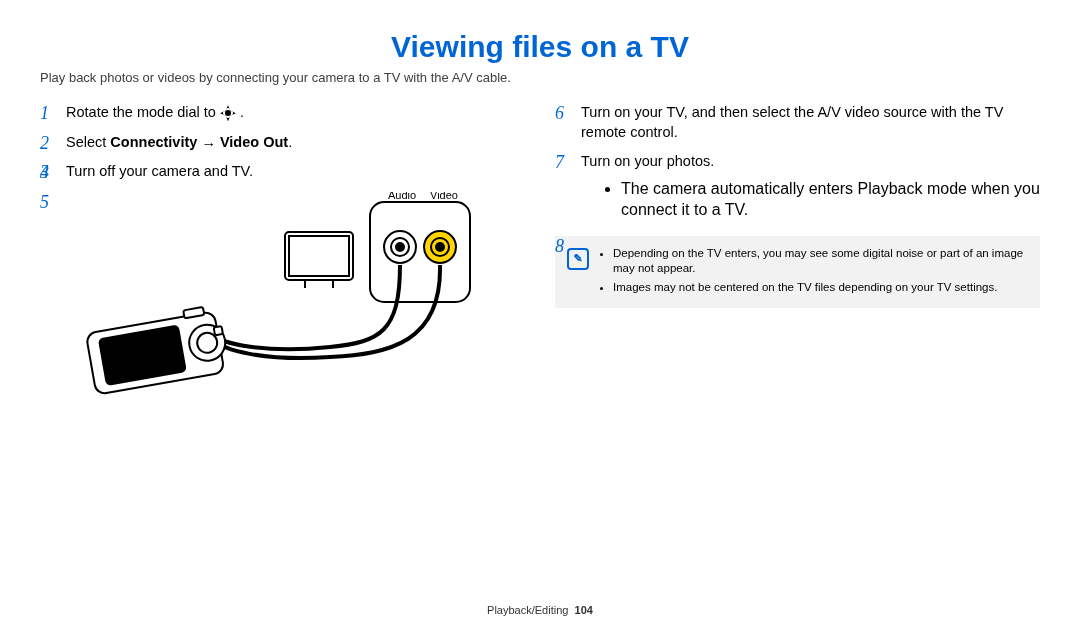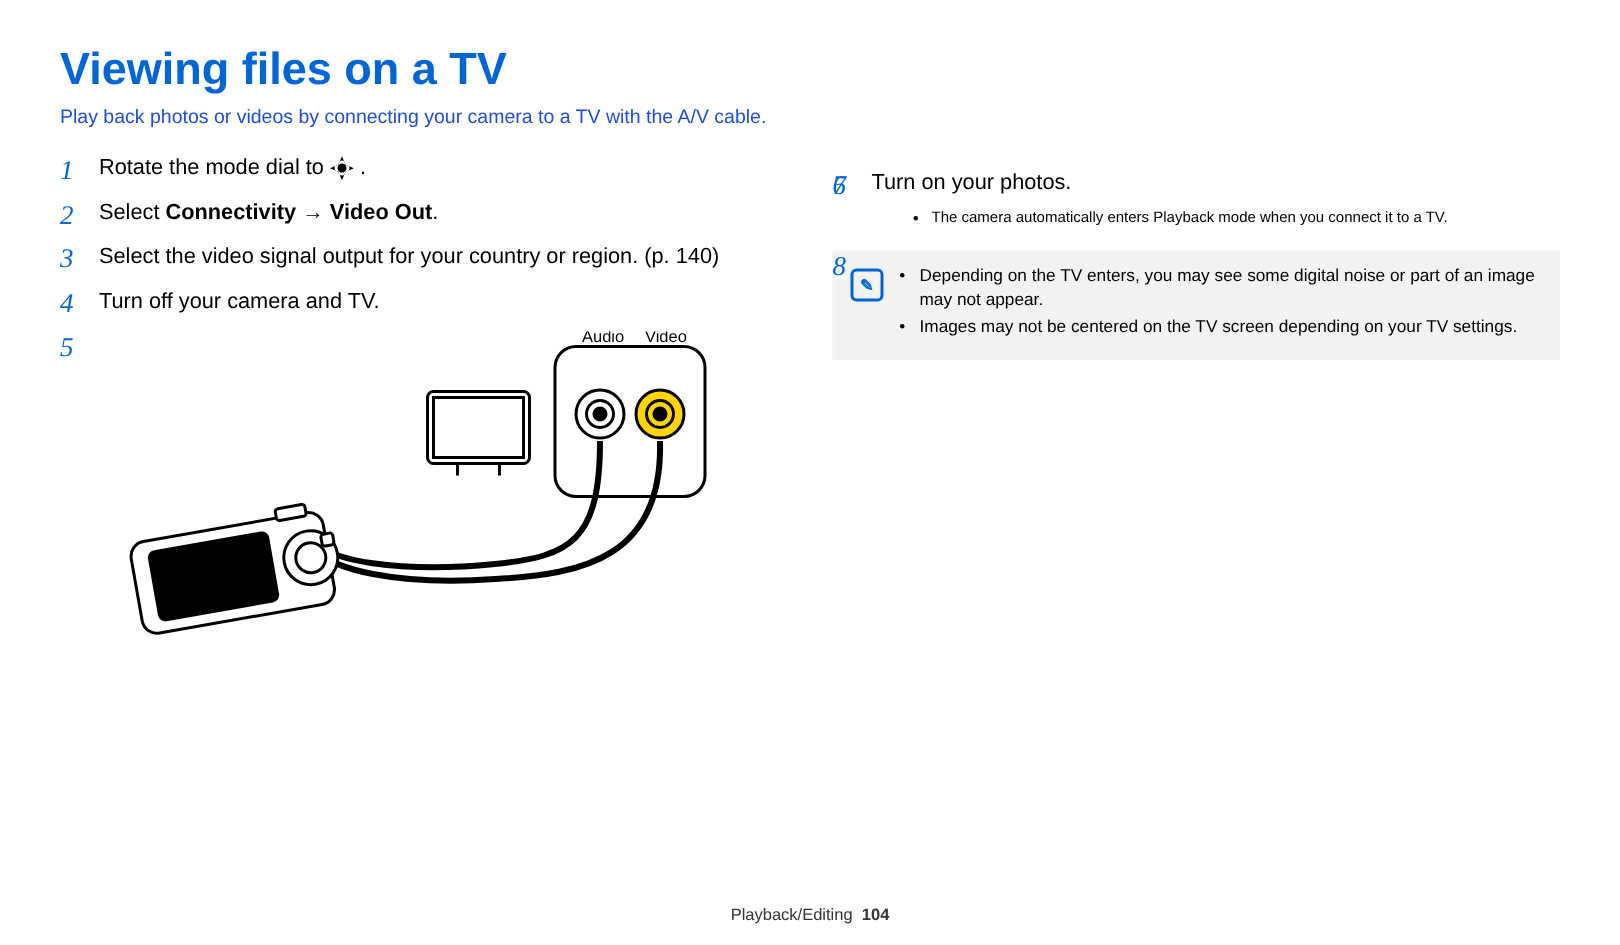--- a/index.html
+++ b/index.html
@@ -10,24 +10,25 @@
     background: #fff;
     color: #000;
     padding: 30px 40px 20px 40px;
     position: relative;
   }
   h1.title {
     color: #0066d6;
     font-size: 30px;
     font-weight: 700;
     margin-bottom: 6px;
+    text-align: center;
   }
   .subtitle {
     font-size: 13px;
-    color: #1d4ed8;
+    color: #404040;
     margin-bottom: 18px;
   }
   .columns {
     display: flex;
     gap: 30px;
   }
   .col {
     flex: 1;
   }
   ol.steps {
@@ -70,21 +71,21 @@
     border-radius: 50%;
     transform: translate(-50%, -50%);
   }
   .bold { font-weight: 700; text-align: center; }
   .sub-bullets {
     list-style: disc;
     margin-left: 40px;
     margin-top: 6px;
   }
   .sub-bullets li {
-    font-size: 10px;
+    font-size: 16px;
     line-height: 1.35;
     margin-bottom: 15px;
   }
   .illustration {
     margin: 10px 0 0 40px;
   }
   .note-box {
     display: flex;
     background: #f2f2f2;
     padding: 10px 12px;
@@ -137,21 +138,20 @@
       <li>
         <span class="num">1</span>
         <span>Rotate the mode dial to </span><span class="mode-icon"></span><span> .</span>
       </li>
       <li>
         <span class="num">2</span>
         <span>Select </span><span class="bold">Connectivity → Video Out</span><span>.</span>
       </li>
       <li>
         <span class="num">3</span>
-        <span>Select the video signal output for your country or region. (p. 140)</span>
       </li>
       <li>
         <span class="num">4</span>
         <span>Turn off your camera and TV.</span>
       </li>
       <li>
         <span class="num">5</span>
       </li>
     </ol>
 
@@ -191,38 +191,39 @@
           <rect x="137" y="146" width="8" height="8" rx="2"></rect>
         </g>
       </svg>
     </div>
   </div>
 
   <div class="col">
     <ol class="steps">
       <li>
         <span class="num">6</span>
+        <span>Turn on your TV, and then select the A/V video source with the TV remote control.</span>
       </li>
       <li>
         <span class="num">7</span>
         <span>Turn on your photos.</span>
         <ul class="sub-bullets">
           <li>The camera automatically enters Playback mode when you connect it to a TV.</li>
         </ul>
       </li>
       <li>
         <span class="num">8</span>
       </li>
     </ol>
 
     <div class="note-box">
       <div class="note-icon">✎</div>
       <ul>
         <li>Depending on the TV enters, you may see some digital noise or part of an image may not appear.</li>
-        <li>Images may not be centered on the TV screen depending on your TV settings.</li>
+        <li>Images may not be centered on the TV files depending on your TV settings.</li>
       </ul>
     </div>
   </div>
 
 </div>
 
 <div class="footer">
   <span>Playback/Editing</span>&nbsp;&nbsp;<span class="pn">104</span>
 </div>
 

